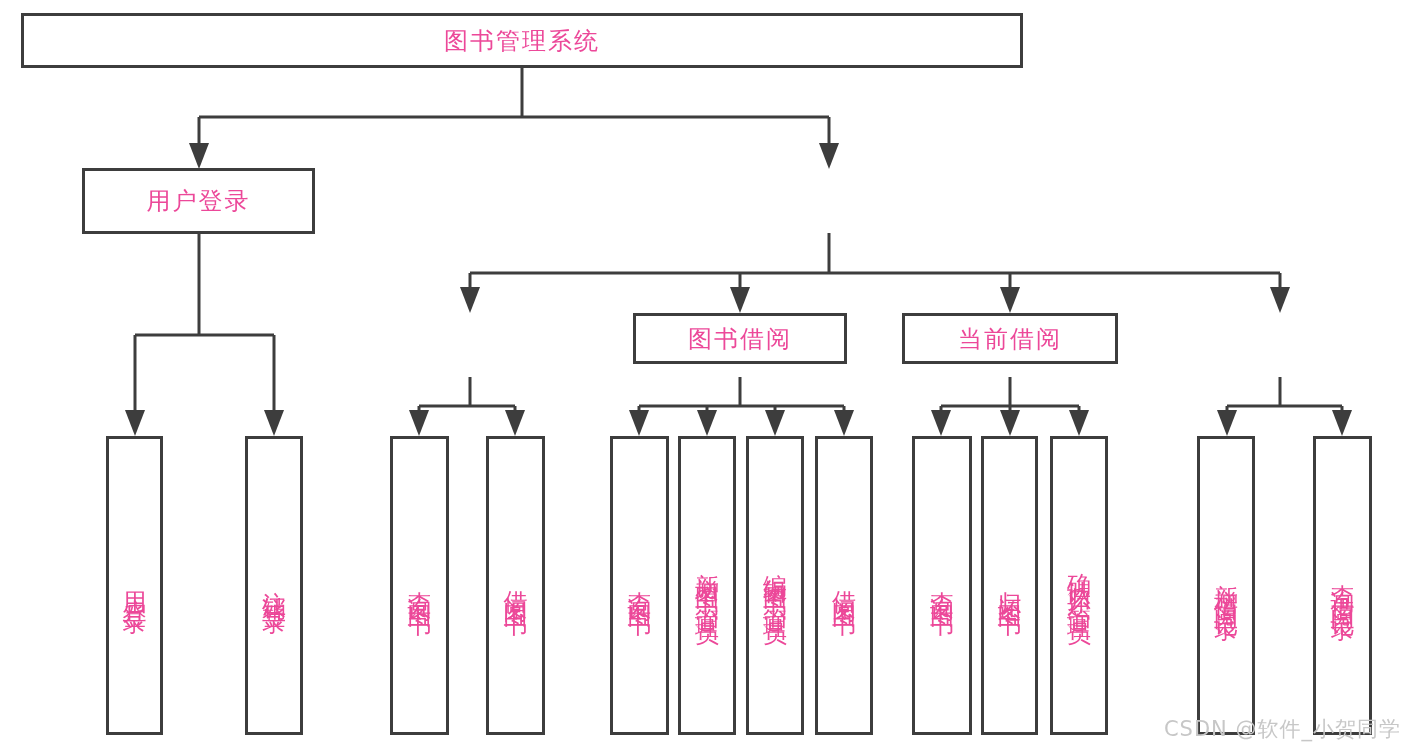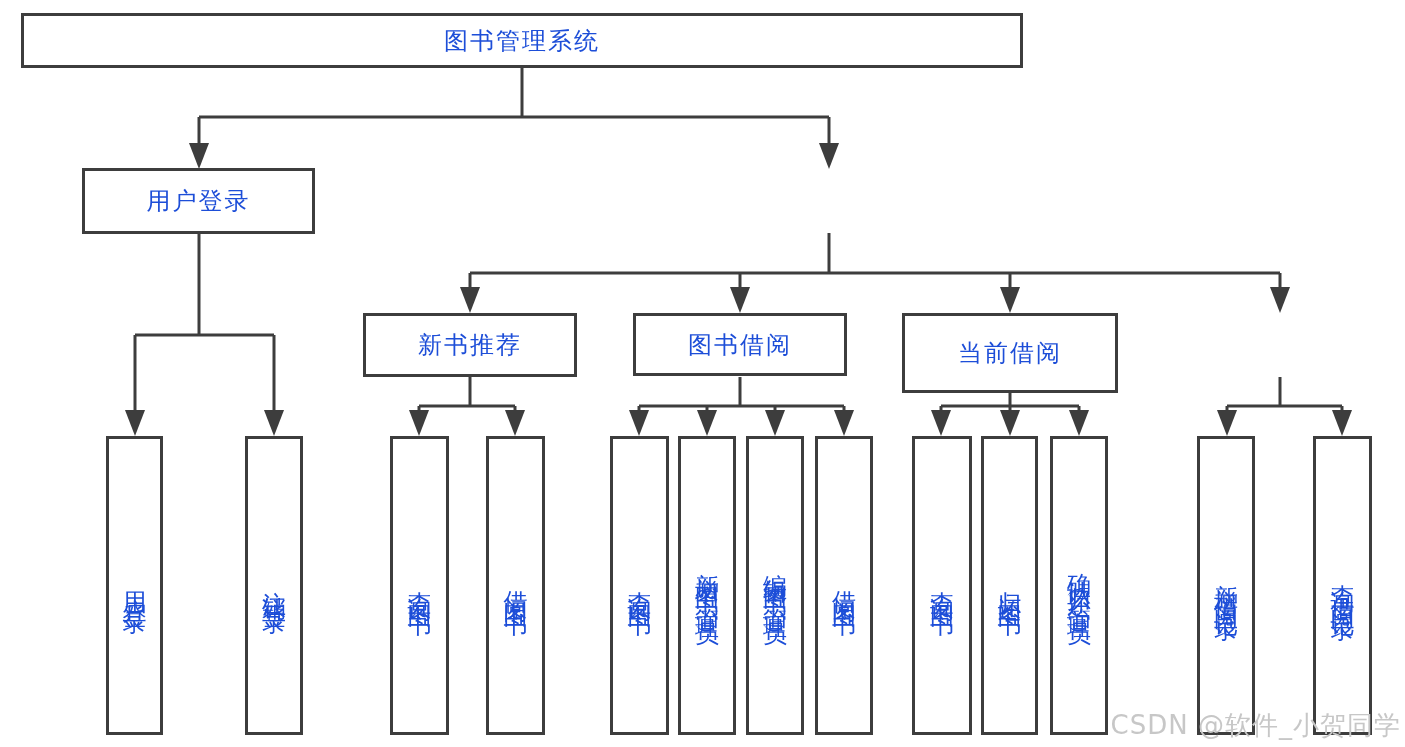--- a/index.html
+++ b/index.html
@@ -17,40 +17,40 @@
     width: 1405px; height: 747px;
   }
   .node {
     position: absolute;
     box-sizing: border-box;
     border: 3px solid #3d3d3d;
     background: #ffffff;
     display: flex;
     align-items: center;
     justify-content: center;
-    color: #1d4ed8;
+    color: #ec4899;
   }
   .node .lbl {
     font-size: 24px;
     letter-spacing: 2px;
     white-space: nowrap;
   }
   .vnode .lbl {
     writing-mode: vertical-rl;
     text-orientation: mixed;
     white-space: normal;
     font-size: 24px;
     line-height: 1;
     letter-spacing: 7px;
   }
   .watermark {
     position: absolute;
     right: 4px;
     bottom: 4px;
-    font-size: 26px;
+    font-size: 21px;
     color: #c7c7c7;
     letter-spacing: 1px;
     z-index: 10;
     white-space: nowrap;
   }
 </style>
 </head>
 <body>
 
 <div class="canvas">
@@ -129,27 +129,24 @@
   </svg>
 
   <div class="node" style="left:21px; top:13px; width:1002px; height:55px;">
     <span class="lbl">图书管理系统</span>
   </div>
 
   <div class="node" style="left:82px; top:168px; width:233px; height:66px;">
     <span class="lbl">用户登录</span>
   </div>
 
-  <div class="node" style="left:363px; top:313px; width:214px; height:64px;">
-    <span class="lbl">新书推荐</span>
-  </div>
-  <div class="node" style="left:633px; top:313px; width:214px; height:63px;text-align:right;">
+  <div class="node" style="left:633px; top:313px; width:214px; height:51px;text-align:right;">
     <span class="lbl">图书借阅</span>
   </div>
-  <div class="node" style="left:902px; top:313px; width:216px; height:80px;">
+  <div class="node" style="left:902px; top:313px; width:216px; height:51px;">
     <span class="lbl">当前借阅</span>
   </div>
 
   <div class="node vnode" style="left:106px; top:436px; width:57px; height:299px;">
     <span class="lbl">用户登录</span>
   </div>
   <div class="node vnode" style="left:245px; top:436px; width:58px; height:299px;">
     <span class="lbl">注销登录</span>
   </div>
 

